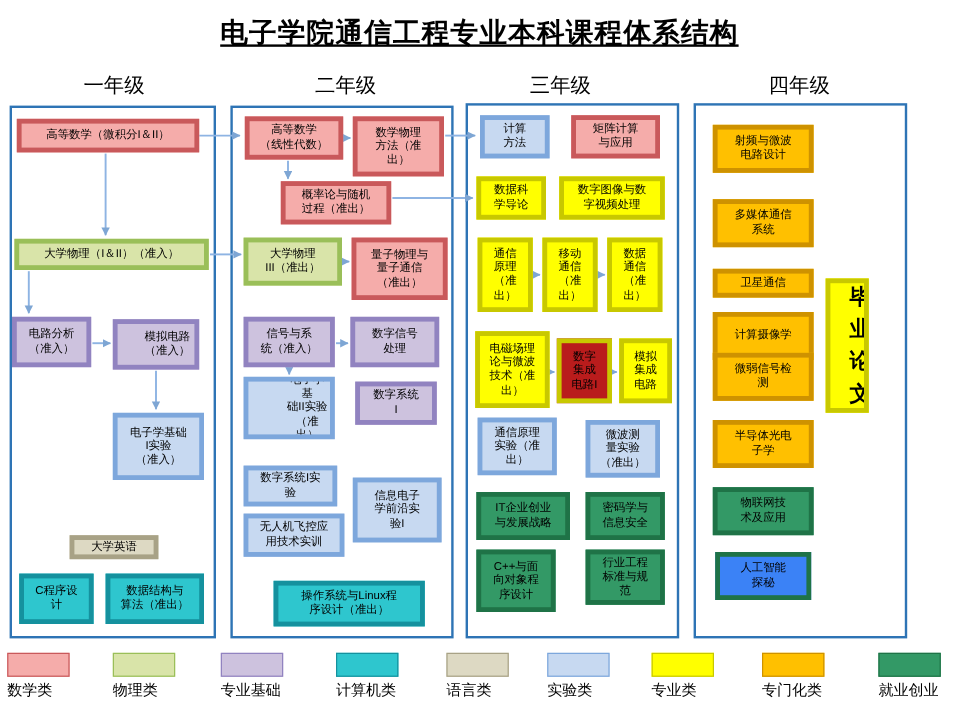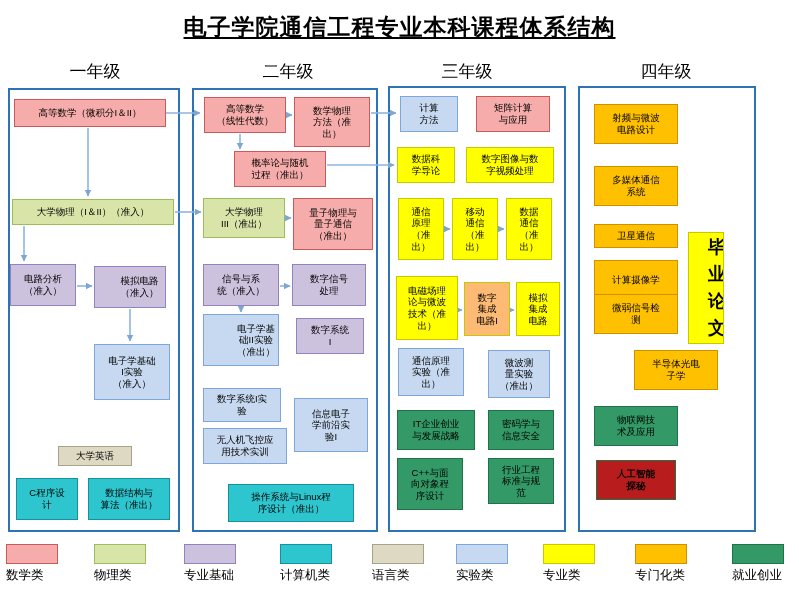--- a/index.html
+++ b/index.html
@@ -6,21 +6,21 @@
   html,body{background:#fff}
   body{font-family:"Liberation Sans","DejaVu Sans",sans-serif;color:#000}
   #page{position:relative;width:799px;height:593px;background:#fff;overflow:hidden}
   #page-title{position:absolute;top:12px;left:0;width:100%;text-align:center;
     font-size:23px;font-weight:bold;text-decoration:underline;letter-spacing:1px}
   .grade-header{position:absolute;transform:translateX(-50%);font-size:17px;white-space:nowrap;z-index:3}
   .frame{position:absolute;border:2px solid #2E74B5;z-index:0}
   #arrow-layer{position:absolute;left:0;top:0;z-index:1;pointer-events:none}
   #arrow-layer line{stroke:#8EB4E3;stroke-width:1.6}
   .course{position:absolute;z-index:2;display:flex;align-items:center;justify-content:center;
-    text-align:center;font-size:9.5px;line-height:1.22;border:1px solid #ec4899;
+    text-align:center;font-size:9.5px;line-height:1.22;border:4px solid #ec4899;
     white-space:pre-line;padding:1px;overflow:hidden}
   .course.big{font-size:18px;font-weight:bold;line-height:1.5;letter-spacing:1px}
   .legend-item{position:absolute;z-index:2}
   .legend-swatch{width:52px;height:20px;border:1px solid #777}
   .legend-label{font-size:12.5px;margin-top:3px}
 </style>
 </head>
 <body>
 
 <div id="page">
@@ -118,21 +118,21 @@
 （准
 出）</div>
     <div class="course" style="left: 506px; top: 198px; width: 46px; height: 62px; background: rgb(255, 255, 0); border-color: rgb(200, 200, 0);">数据
 通信
 （准
 出）</div>
     <div class="course" style="left: 396px; top: 276px; width: 62px; height: 64px; background: rgb(255, 255, 0); border-color: rgb(200, 200, 0);">电磁场理
 论与微波
 技术（准
 出）</div>
-    <div class="course" style="left: 464px; top: 282px; width: 46px; height: 54px; background: #fdba74; border-color: rgb(200, 200, 0);">数字
+    <div class="course" style="left: 464px; top: 282px; width: 46px; height: 54px; background: #b91c1c; border-color: rgb(200, 200, 0);">数字
 集成
 电路I</div>
     <div class="course" style="left: 516px; top: 282px; width: 44px; height: 54px; background: rgb(255, 255, 0); border-color: rgb(200, 200, 0);">模拟
 集成
 电路</div>
     <div class="course" style="left: 398px; top: 348px; width: 66px; height: 48px; background: rgb(199, 217, 241); border-color: rgb(125, 167, 220);">通信原理
 实验（准
 出）</div>
     <div class="course" style="left: 488px; top: 350px; width: 62px; height: 48px; background: rgb(199, 217, 241); border-color: rgb(125, 167, 220);">微波测
 量实验
@@ -148,25 +148,25 @@
 标准与规
 范</div>
     <div class="course" style="left: 594px; top: 104px; width: 84px; height: 40px; background: rgb(255, 192, 0); border-color: rgb(206, 146, 0);">射频与微波
 电路设计</div>
     <div class="course" style="left: 594px; top: 166px; width: 84px; height: 40px; background: rgb(255, 192, 0); border-color: rgb(206, 146, 0);">多媒体通信
 系统</div>
     <div class="course" style="left: 594px; top: 224px; width: 84px; height: 24px; background: rgb(255, 192, 0); border-color: rgb(206, 146, 0);">卫星通信</div>
     <div class="course" style="left: 594px; top: 260px; width: 84px; height: 40px; background: rgb(255, 192, 0); border-color: rgb(206, 146, 0);">计算摄像学</div>
     <div class="course" style="left: 594px; top: 294px; width: 84px; height: 40px; background: rgb(255, 192, 0); border-color: rgb(206, 146, 0);">微弱信号检
 测</div>
-    <div class="course" style="left: 594px; top: 350px; width: 84px; height: 40px; background: rgb(255, 192, 0); border-color: rgb(206, 146, 0); margin-left: 40px;">半导体光电
+    <div class="course" style="left: 594px; top: 350px; width: 84px; height: 40px; background: rgb(255, 192, 0); border-color: rgb(206, 146, 0);">半导体光电
 子学</div>
     <div class="course" style="left: 594px; top: 406px; width: 84px; height: 40px; background: rgb(51, 153, 102); border-color: rgb(31, 115, 71);">物联网技
 术及应用</div>
-    <div class="course" style="left: 596px; top: 460px; width: 80px; height: 40px; background: #b91c1c; border-color: rgb(31, 115, 71); font-weight: bold;">人工智能
+    <div class="course" style="left: 596px; top: 460px; width: 80px; height: 40px; background: #3b82f6; border-color: rgb(31, 115, 71);">人工智能
 探秘</div>
     <div class="course big" style="left: 688px; top: 232px; width: 36px; height: 112px; background: rgb(255, 255, 0); border-color: rgb(200, 200, 0); padding-left: 24px;">毕业
 论文</div>
     <div class="legend-item" style="left: 6px; top: 544px;">
       <div class="legend-swatch" style="background: rgb(245, 172, 170); border-color: rgb(201, 89, 91);"></div>
       <div class="legend-label">数学类</div>
     </div>
     <div class="legend-item" style="left: 94px; top: 544px;">
       <div class="legend-swatch" style="background: rgb(217, 228, 169); border-color: rgb(154, 191, 89);"></div>
       <div class="legend-label">物理类</div>

